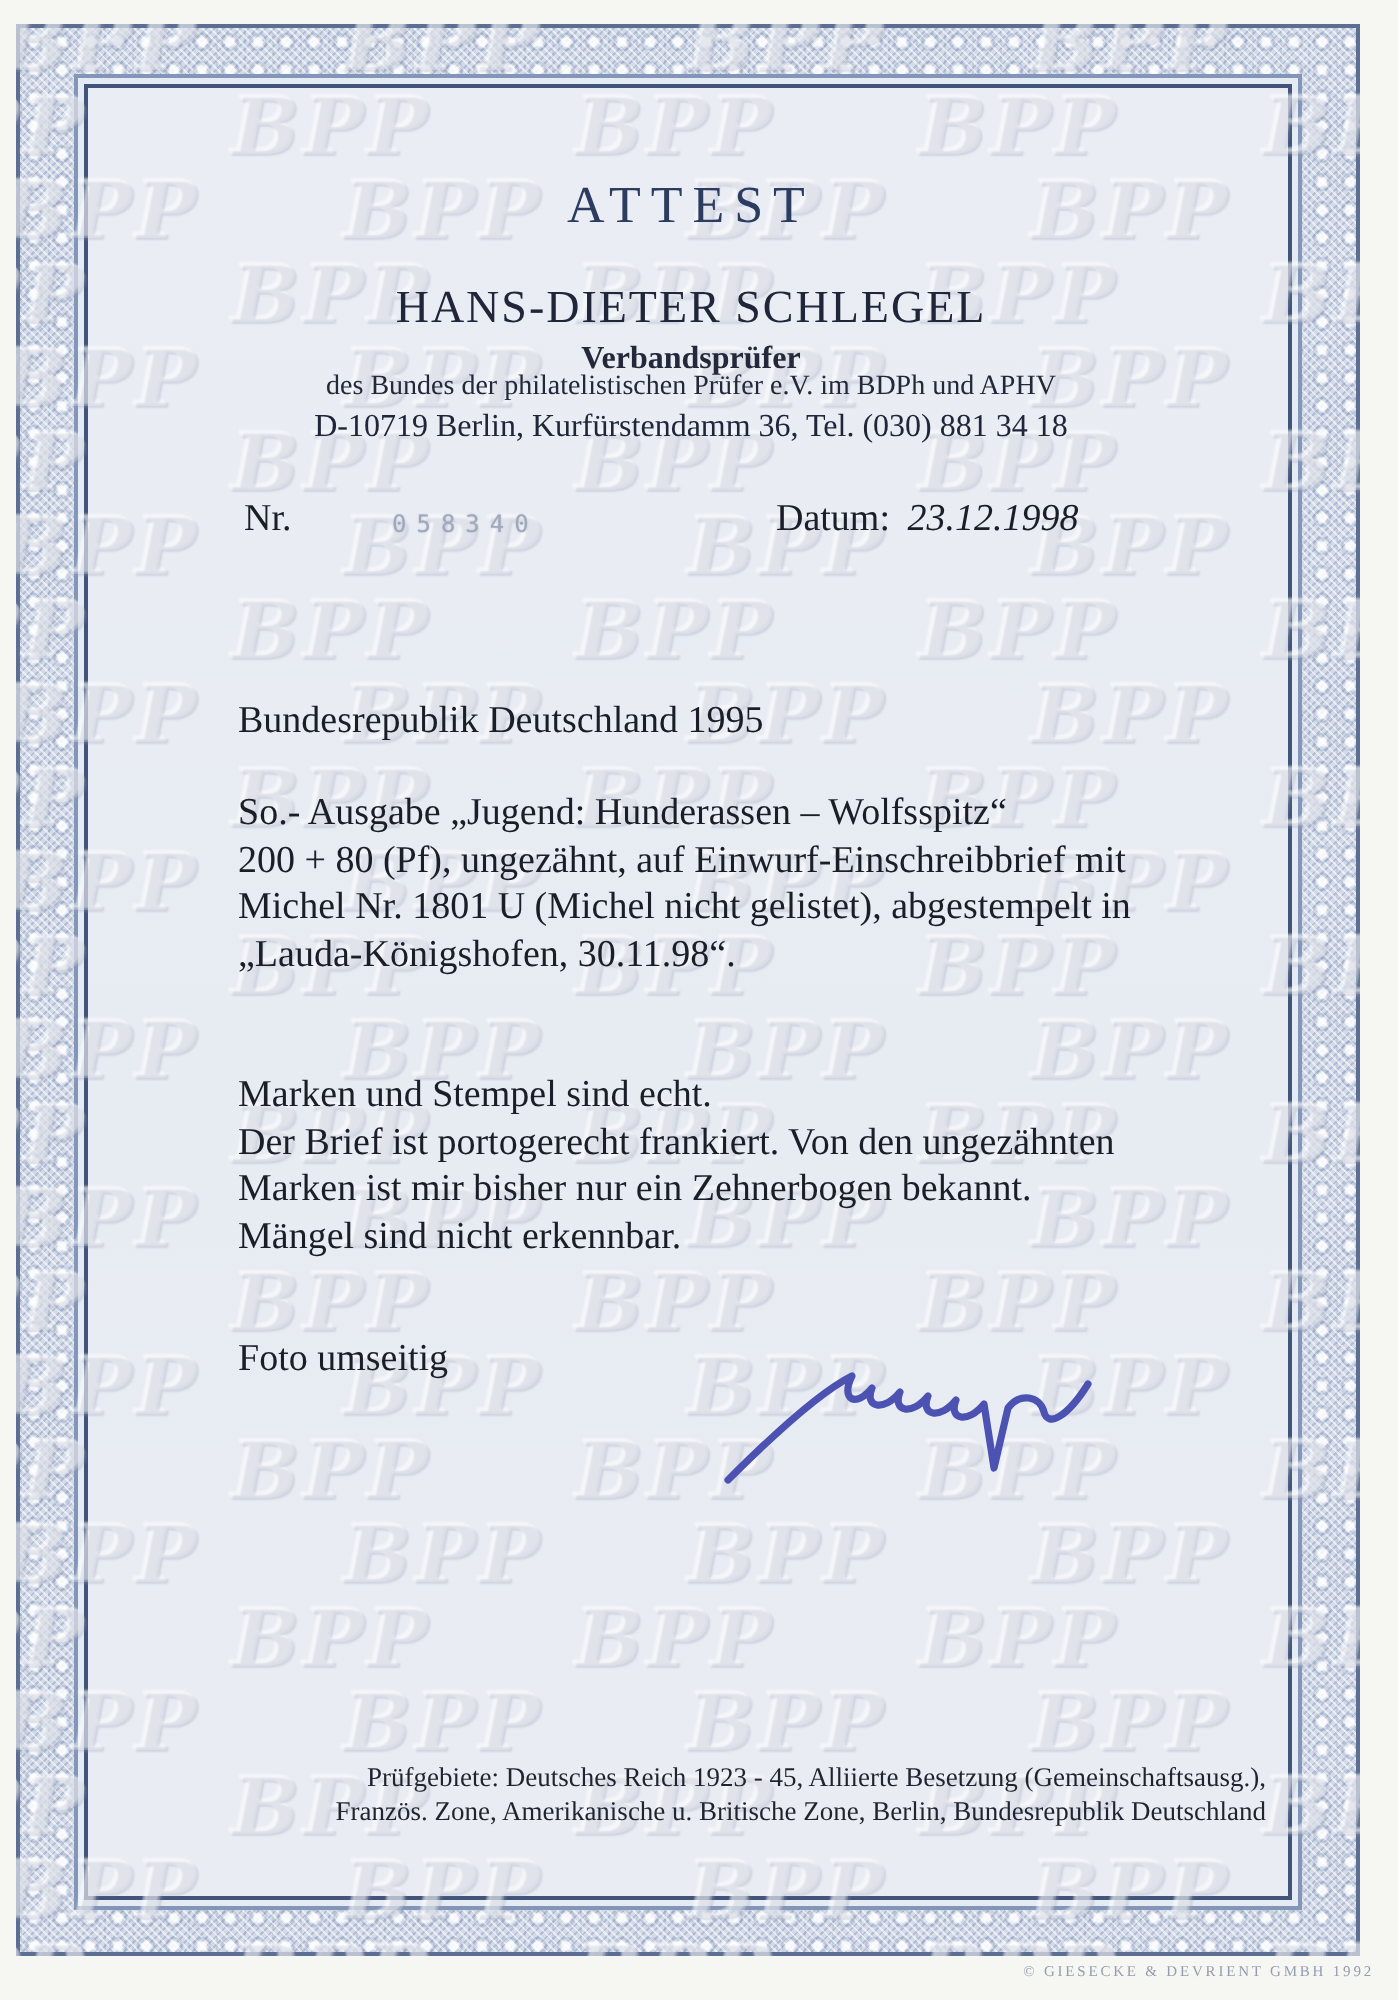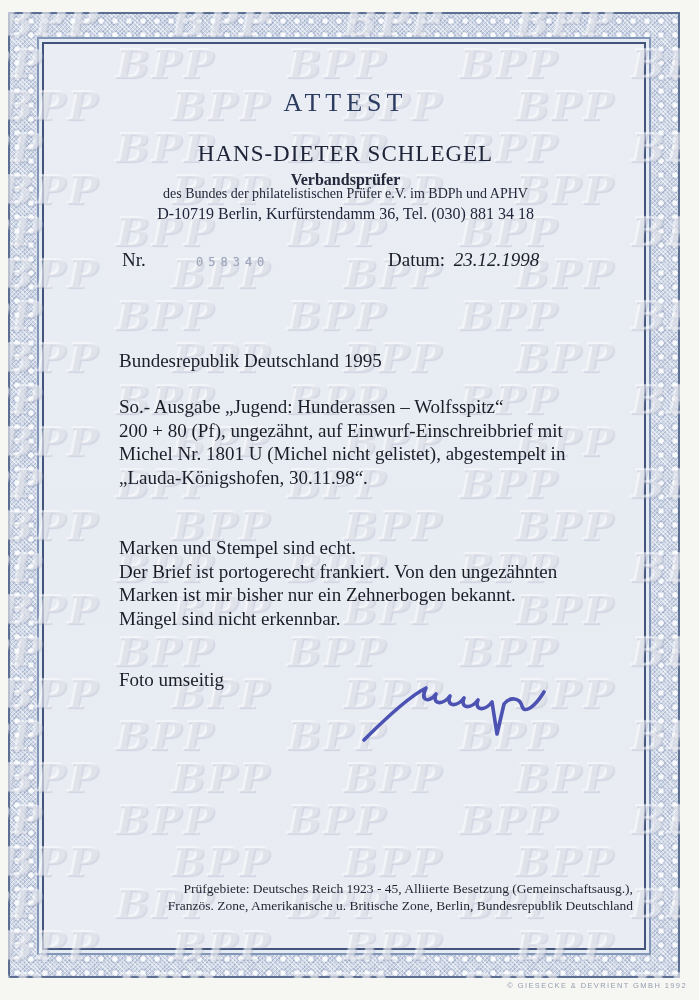--- a/index.html
+++ b/index.html
@@ -82,21 +82,21 @@
   .para2{top:536px;}
   .photo-note{left:119px;top:669px;font-size:19px;}
 
   .signature-box{left:358px;top:652px;width:212px;height:96px;}
 
   .footer{left:60px;right:66px;top:880px;text-align:right;font-size:13.5px;line-height:17px;color:#1f2430;}
   .footer .light{color:#7e8ba3;}
 
   .printer-credit{
     top:981px;right:12px;
-    font-family:Liberation Sans, sans-serif;
+    font-family:Liberation Serif, serif;
     font-size:7.5px;letter-spacing:1.4px;color:#959caf;
   }
 </style>
 </head>
 <body>
 
 <div class="page">
 
   <div class="cert-outer">
     <div class="scallop top"></div>

